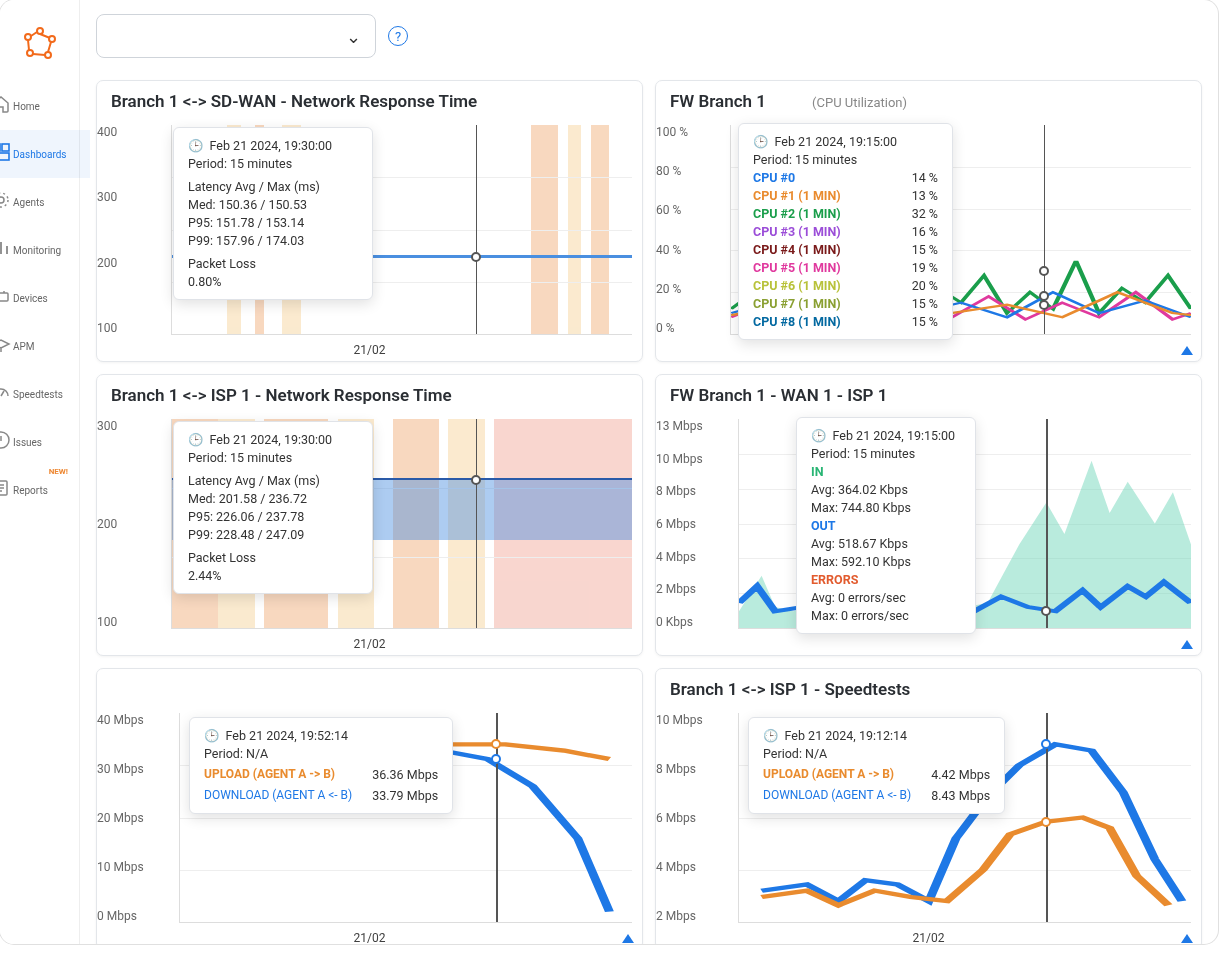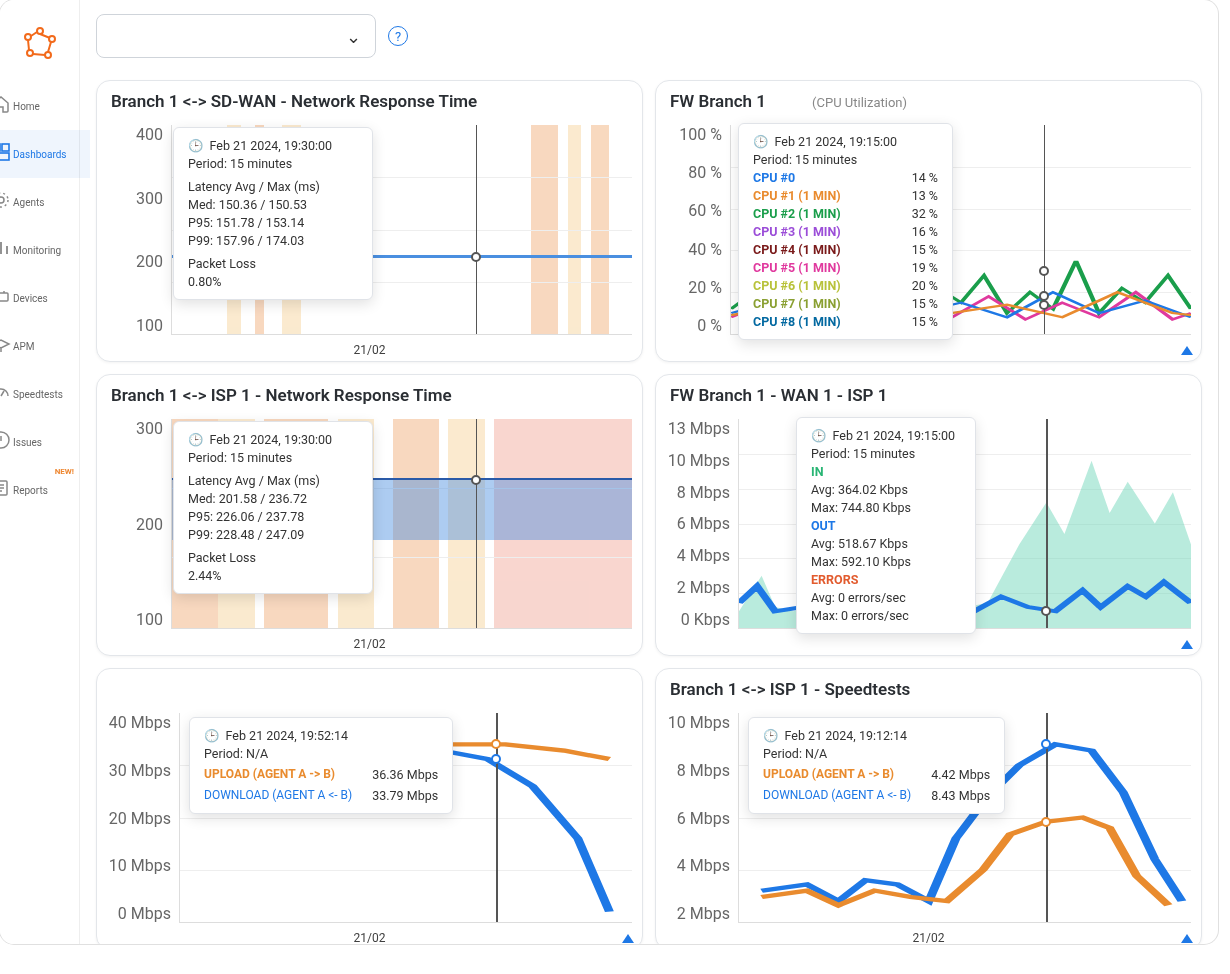--- a/index.html
+++ b/index.html
@@ -5,31 +5,31 @@
 * { margin: 0; padding: 0; box-sizing: border-box; font-family: -apple-system, BlinkMacSystemFont, "Segoe UI", Roboto, Arial, sans-serif; }
 body { background: #fff; width: 1230px; height: 974px; overflow: hidden; position: relative; }
 .app { display: flex; width: 1218px; height: 944px; border-radius: 14px; overflow: hidden; box-shadow: 0 0 0 1px #e0e0e0; background:#fff; }
 .sidebar { width: 80px; background: #fff; border-right: 1px solid #eee; display: flex; flex-direction: column; align-items: center; padding-top: 10px; }
 .logo { width: 42px; height: 42px; margin: 12px 0 18px; display:flex;align-items:center;justify-content:center;}
 .nav-item { width: 101px; padding: 10px 0; display: flex; flex-direction: row; align-items: center; cursor: pointer; position:relative;}
 .nav-item.active { background: rgba(30,120,230,0.07);}
 .nav-item .ico { width:24px;height:24px;margin-bottom:4px;display:flex;align-items:center;justify-content:center;}
 .nav-item .lbl { font-size: 10px; color: #666; }
 .nav-item.active .lbl { color:#1e78e6;}
-.badge-new { position:absolute; top:1px; right:16px; font-size:8px; color:#e83; font-weight:700;}
+.badge-new { position:absolute; top:1px; right:22px; font-size:8px; color:#e83; font-weight:700;}
 .main { flex:1; display:flex; flex-direction:column; }
 .topbar { height: 72px; display:flex; align-items:center; padding: 0 16px; gap:12px;}
 .select { width: 280px; height:44px; border:1px solid #cfd4da; border-radius:8px; display:flex; align-items:center; justify-content:space-between; padding:0 14px; cursor:pointer;}
 .help { width:20px;height:20px;border:1.6px solid #1e78e6;border-radius:50%;color:#1e78e6;font-size:13px;display:flex;align-items:center;justify-content:center;cursor:pointer;}
 .grid { flex:1; padding: 8px 16px; display:grid; grid-template-columns: 1fr 1fr; grid-auto-rows: 282px; gap: 12px; overflow:auto;}
-.card { border:1px solid #e3e6ea; border-radius:14px; box-shadow: 0 1px 3px rgba(0,0,0,0.05); background:#fff; position:relative; overflow:hidden;}
+.card { border:1px solid #e3e6ea; border-radius:7px; box-shadow: 0 1px 3px rgba(0,0,0,0.05); background:#fff; position:relative; overflow:hidden;}
 .card-title { font-size: 17px; font-weight:600; color:#2a2e33; padding: 10px 14px 6px; display:flex; align-items:baseline; gap:16px;}
 .card-title .sub { font-size:13px; font-weight:400; color:#888; margin-left:30px;}
 .plot { position:absolute; left:0; right:0; bottom:0; top:38px; }
-.yaxis { position:absolute; left:0; top:6px; bottom:26px; width:72px; display:flex; flex-direction:column; justify-content:space-between; text-align:right; font-size:16px; color:#666; padding-right:6px;}
+.yaxis { position:absolute; left:0; top:6px; bottom:26px; width:72px; display:flex; flex-direction:column; justify-content:space-between; text-align:left; font-size:12px; color:#666; padding-right:6px;}
 .yaxis.wide{width:80px;}
 .plotarea { position:absolute; left:74px; right:10px; top:6px; bottom:26px; border-left:1px solid #ddd; border-bottom:1px solid #ddd;}
 .plotarea.wide{left:82px;}
 .gridline { position:absolute; left:0; right:0; border-top:1px solid #eee;}
 .xlabel { position:absolute; bottom:4px; left:0; right:0; text-align:center; font-size:12px; color:#404040;}
 .cursorline { position:absolute; top:0; bottom:0; width:1.5px; background:#555;}
 .cursordot { position:absolute; width:10px; height:10px; background:#fff; border:2px solid #555; border-radius:50%; transform:translate(-50%,-50%);}
 .tooltip { position:absolute; background:#fff; border:1px solid #e0e3e8; border-radius:6px; box-shadow:0 4px 14px rgba(0,0,0,0.12); padding:10px 14px; font-size:12.5px; color:#333; min-width:200px; z-index:5;}
 .tooltip .hdr { display:flex; align-items:center; gap:6px; font-weight:400;}
 .tooltip .row { margin-top:3px;}

